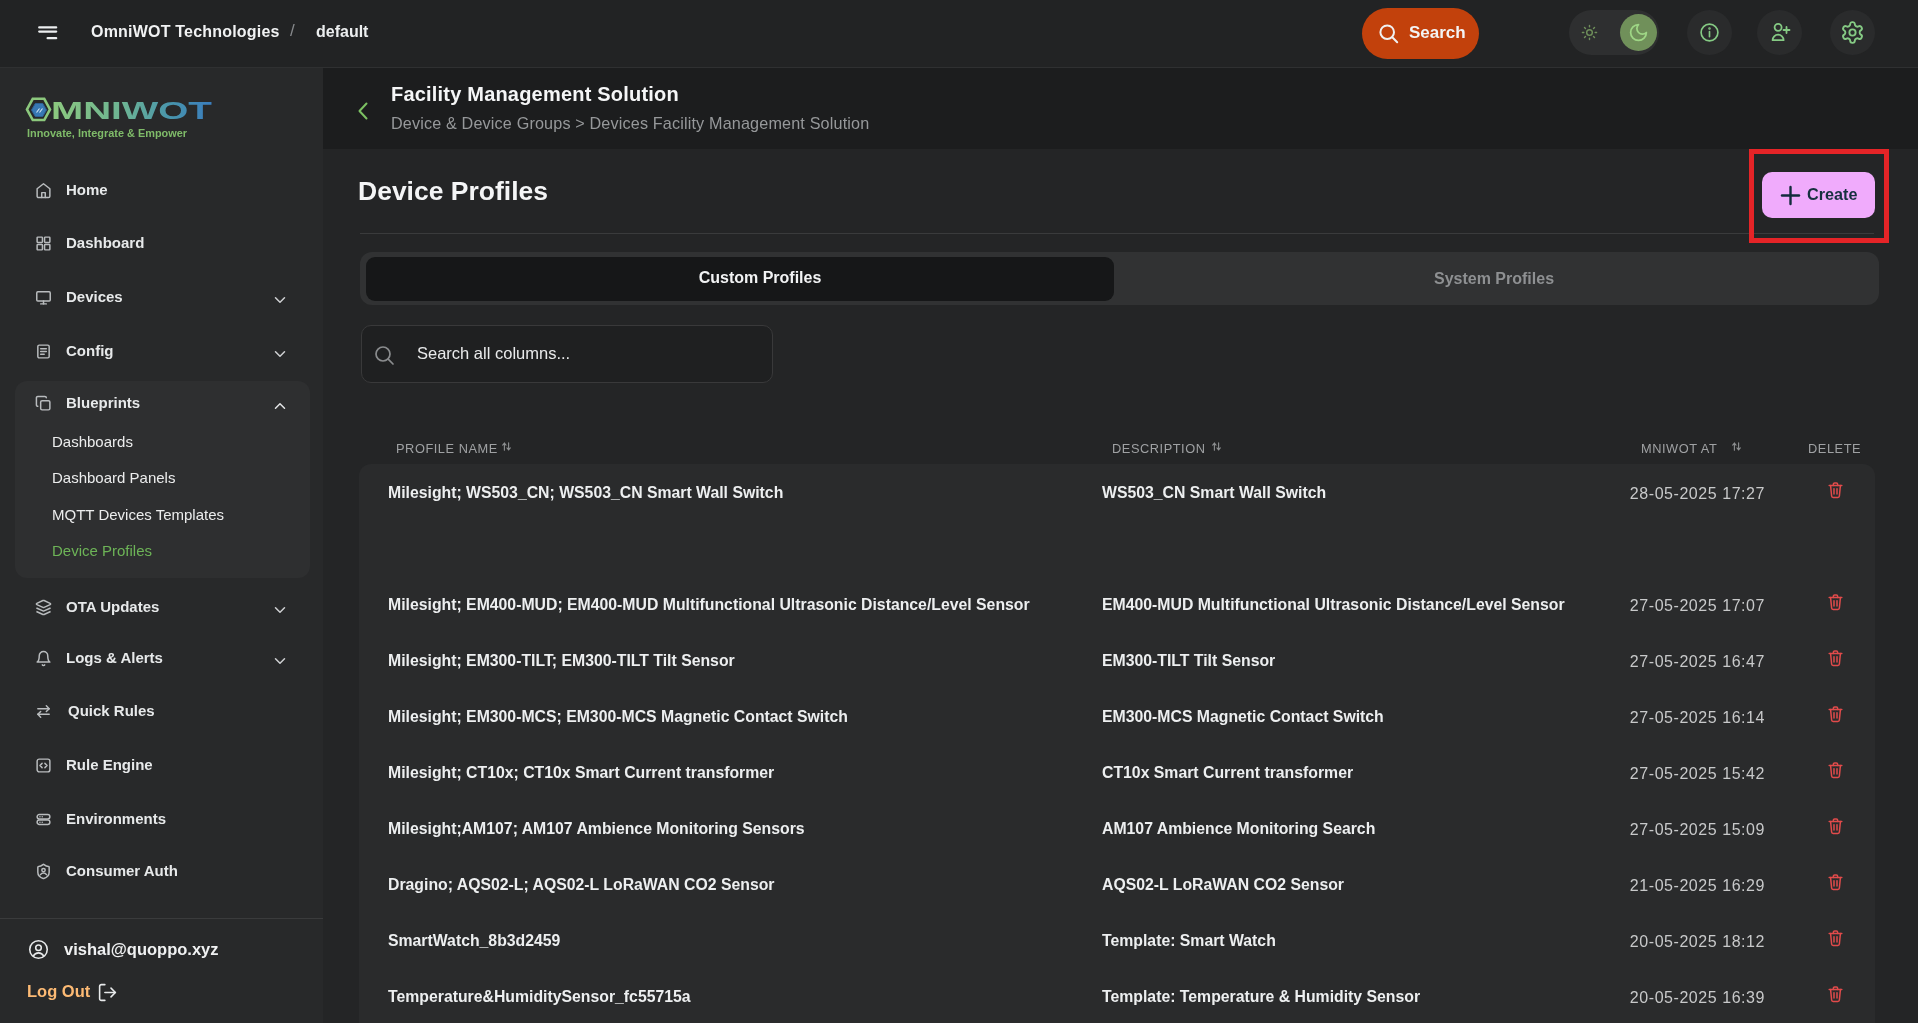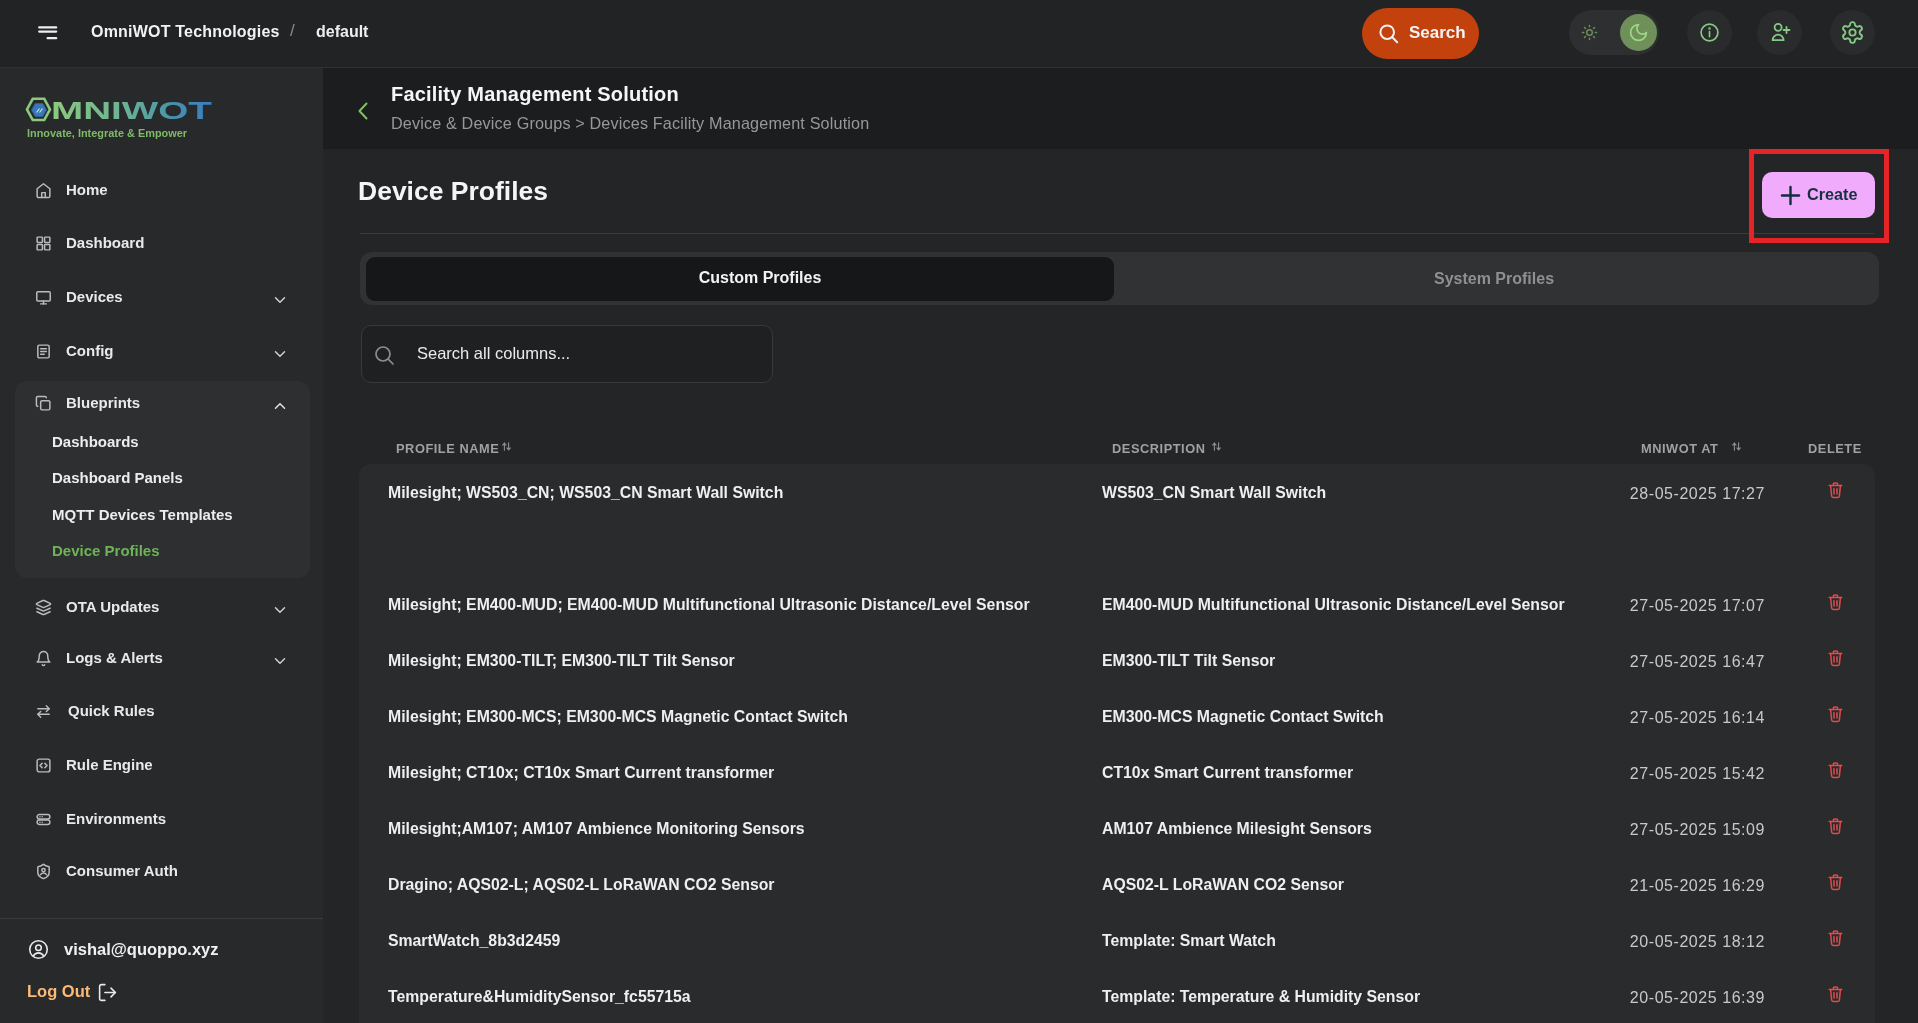--- a/index.html
+++ b/index.html
@@ -18,41 +18,41 @@
   #togglepill { left:1569px; top:10px; width:90px; height:45px; background:#2e2f30; }
   .iconbtn { position:absolute; top:10px; width:45px; height:45px; border-radius:50%; background:#2a2b2c; }
   #mooncircle { position:absolute; left:51px; top:4px; width:37px; height:37px; border-radius:50%; background:#70905a; }
   
   #sidebar { position:absolute; left:0; top:68px; width:323px; height:955px; background:#28292a; z-index:4; }
   .mitem { position:absolute; left:0; width:323px; height:24px; }
   .mitem svg.mi { position:absolute; left:35px; top:3px; width:17px; height:17px; stroke-width:2.1px; }
   .mitem .mtxt { position:absolute; left:66px; top:2px; font-size:15px; font-weight:600; color:#e7e9ea; }
   .mitem svg.chev { position:absolute; left:271px; top:5px; }
   #bpgroup { position:absolute; left:15px; top:313px; width:295px; height:197px; background:#2e2f30; border-radius:12px; }
-  .sub { position:absolute; left:52px; font-size:15px; font-weight:700; color:#eceded; }
+  .sub { position:absolute; left:52px; font-size:15px; font-weight:400; color:#eceded; }
   #sidediv { position:absolute; left:0px; top:850px; width:323px; height:1px; background:#3a3b3c; }
   
   #hstrip { position:absolute; left:323px; top:68px; width:1595px; height:81px; background:#1c1d1e; }
   #htitle { position:absolute; left:391px; top:83px; font-size:20px; font-weight:700; color:#f5f6f7; letter-spacing:.2px; }
   #hcrumb { position:absolute; left:391px; top:114px; font-size:16.2px; font-weight:400; color:#96989a; letter-spacing:.15px; }
   
   #content { position:absolute; left:323px; top:149px; width:1595px; height:874px; background:#242526; }
   #ptitle { position:absolute; left:358px; top:176px; font-size:26.5px; font-weight:700; color:#f4f5f6; }
   #pdiv { position:absolute; left:360px; top:233px; width:1514px; height:1px; background:#3a3b3c; }
   #redbox { position:absolute; left:1749px; top:149px; width:140px; height:94px; border:5px solid #e52427; z-index:6; }
   #createbtn { position:absolute; left:1762px; top:172px; width:113px; height:46px; border-radius:10px; background:#f0abfc; z-index:7; }
   #createbtn span { position:absolute; left:45px; top:13px; font-size:16.2px; font-weight:600; color:#16303f; }
   #tabs { position:absolute; left:360px; top:252px; width:1519px; height:53px; border-radius:12px; background:#313233; }
   #tabactive { position:absolute; left:6px; top:5px; width:748px; height:44px; border-radius:9px; background:#161718; }
   #tabactive span { position:absolute; left:0; top:12px; width:100%; text-align:center; font-size:16px; font-weight:700; color:#f2f3f4;padding-left:40px; }
   #tabsys { position:absolute; left:754px; top:5px; width:760px; height:44px; }
   #tabsys span { position:absolute; left:0; top:13px; width:100%; text-align:center; font-size:16px; font-weight:600; color:#8e9092; }
   #searchbox { position:absolute; left:361px; top:325px; width:412px; height:58px; border-radius:10px; background:#1f2021; border:1px solid #39393a; }
   #searchbox span { position:absolute; left:55px; top:18px; font-size:16.5px; font-weight:500; color:#e9eaeb; }
-  .th { position:absolute; top:441px; font-size:12.8px; font-weight:700; color:#9fa1a3; letter-spacing:.55px; }
+  .th { position:absolute; top:441px; font-size:12.8px; font-weight:400; color:#9fa1a3; letter-spacing:.55px; }
   #tbl { position:absolute; left:359px; top:464px; width:1516px; height:600px; border-radius:12px; background:#2a2b2c; }
   .row { position:absolute; left:0; width:1516px; height:56px; }
   .cname { position:absolute; left:29px; top:20px; font-size:15.8px; font-weight:600; color:#edeff0; }
   .cdesc { position:absolute; left:743px; top:20px; font-size:15.8px; font-weight:600; color:#edeff0; }
   .cdate { position:absolute; right:110px; top:21px; font-size:16px; font-weight:400; color:#c8c9ca; letter-spacing:.55px; }
   .ctrash { position:absolute; left:1467px; top:15px; }
 </style>
 </head>
 <body>
 <div id="topbar">
@@ -361,21 +361,21 @@
     <svg class="ctrash" width="19" height="21" viewBox="0 0 24 24" fill="none" stroke="#e14b4b" stroke-width="1.9" stroke-linecap="round" stroke-linejoin="round">
         <path d="M4 7h16"></path>
         <path d="M9.3 7V5.4a1.6 1.6 0 0 1 1.6-1.6h2.2a1.6 1.6 0 0 1 1.6 1.6V7"></path>
         <path d="M5.8 7l1.3 13.2a1.9 1.9 0 0 0 1.9 1.8h6a1.9 1.9 0 0 0 1.9-1.8L18.2 7"></path>
         <path d="M10.1 11v6.8"></path>
         <path d="M13.9 11v6.8"></path>
       </svg>
   </div>
   <div class="row" style="top:336px">
     <div class="cname">Milesight;AM107; AM107 Ambience Monitoring Sensors</div>
-    <div class="cdesc">AM107 Ambience Milesight Sensors</div>
+    <div class="cdesc">AM107 Ambience Monitoring Search</div>
     <div class="cdate">27-05-2025 15:09</div>
     <svg class="ctrash" width="19" height="21" viewBox="0 0 24 24" fill="none" stroke="#e14b4b" stroke-width="1.9" stroke-linecap="round" stroke-linejoin="round">
         <path d="M4 7h16"></path>
         <path d="M9.3 7V5.4a1.6 1.6 0 0 1 1.6-1.6h2.2a1.6 1.6 0 0 1 1.6 1.6V7"></path>
         <path d="M5.8 7l1.3 13.2a1.9 1.9 0 0 0 1.9 1.8h6a1.9 1.9 0 0 0 1.9-1.8L18.2 7"></path>
         <path d="M10.1 11v6.8"></path>
         <path d="M13.9 11v6.8"></path>
       </svg>
   </div>
   <div class="row" style="top:392px">

